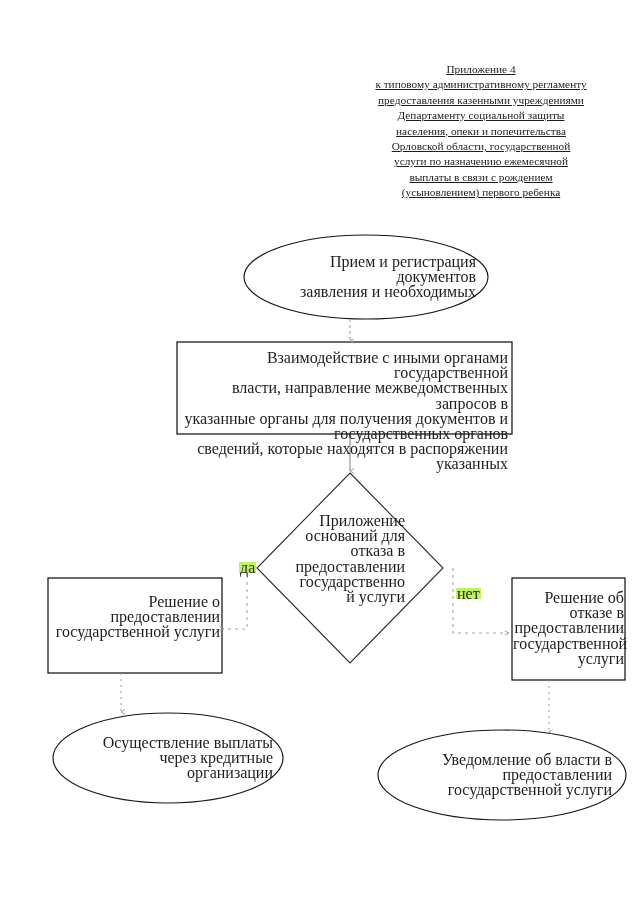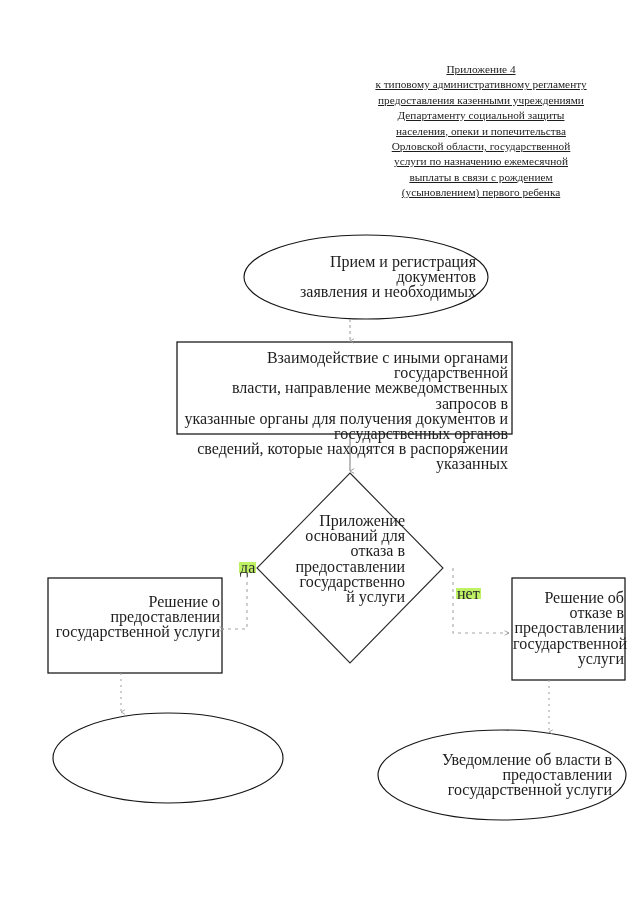--- a/index.html
+++ b/index.html
@@ -150,20 +150,25 @@
   </div>
 
   <div class="node-text" style="left:513px; top:590px; width:111px;">
     <div>Решение об</div>
     <div>отказе в</div>
     <div>предоставлении</div>
     <div>государственной</div>
     <div>услуги</div>
   </div>
 
+  <div class="node-text" style="left:63px; top:735px; width:210px;">
+    <div>Осуществление выплаты</div>
+    <div>через кредитные</div>
+    <div>организации</div>
+  </div>
 
   <div class="node-text" style="left:392px; top:752px; width:220px;">
     <div>Уведомление об власти в</div>
     <div>предоставлении</div>
     <div>государственной услуги</div>
   </div>
 
 </div>
 
 </body></html>

